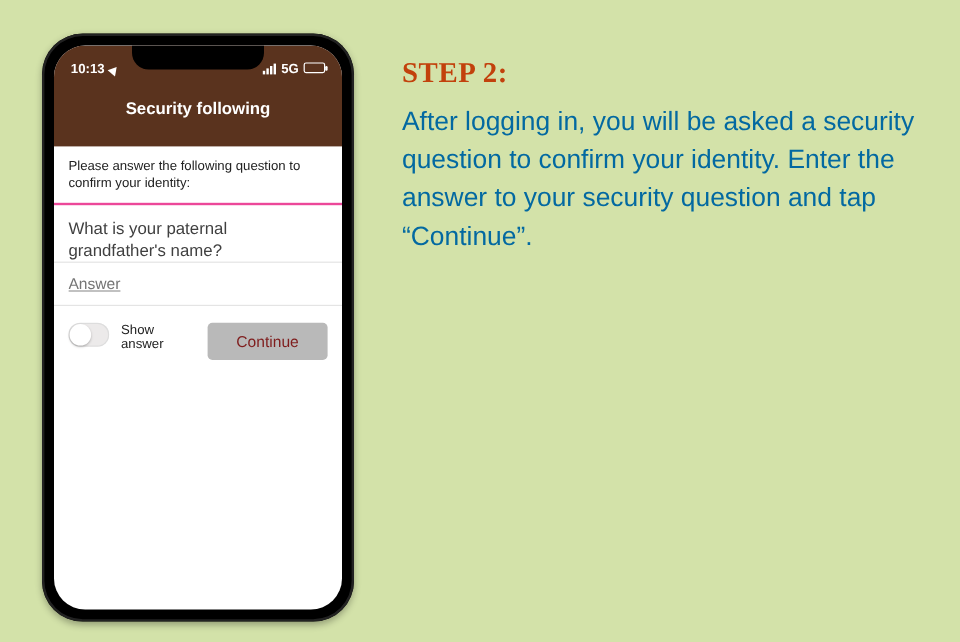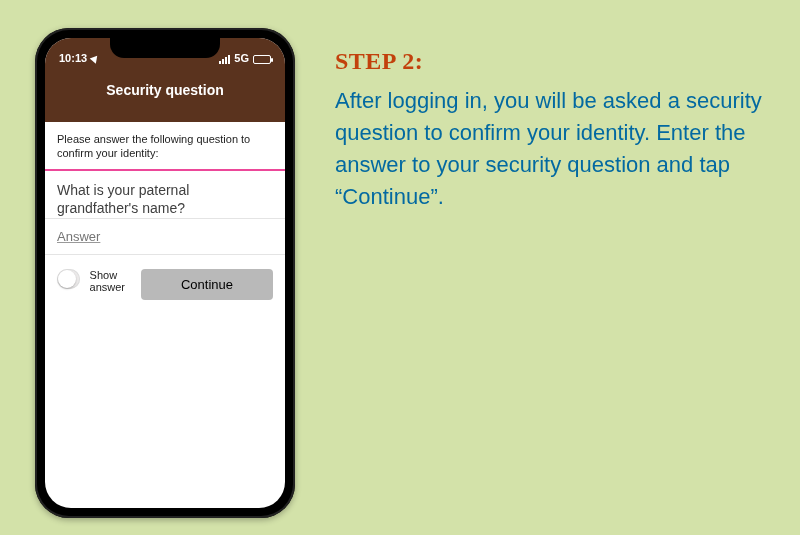--- a/index.html
+++ b/index.html
@@ -60,21 +60,21 @@
     .status-bar {
       display: flex;
       justify-content: space-between;
       align-items: center;
       font-size: 11px;
       font-weight: 600;
       padding: 10px 14px 0 14px;
       height: 30px;
     }
     .status-left { display: flex; align-items: center; gap: 4px; }
-    .status-right { display: flex; align-items: flex-end; gap: 4px; }
+    .status-right { display: flex; align-items: flex-start; gap: 4px; }
     .loc-arrow {
       display:inline-block;
       width:0;height:0;
       border-left:4px solid transparent;
       border-right:4px solid transparent;
       border-bottom:7px solid #fff;
       transform: rotate(40deg);
     }
     .signal-bars {
       display:flex;align-items:flex-end;gap:1px;height:10px;
@@ -152,25 +152,25 @@
       top: 1px;
       box-shadow: 0 1px 2px rgba(0,0,0,0.25);
     }
     .toggle-label {
       font-size: 11px;
       color: #222;
     }
     .continue-btn {
       margin-left: auto;
       background: #b9b9b9;
-      color: #000000;
+      color: #7f1d1d;
       border: none;
       border-radius: 4px;
       font-size: 13px;
-      padding: 8px 40px;
+      padding: 8px 24px;
       cursor: pointer;
     }
 
     
     .instructions {
       position: absolute;
       left: 335px;
       top: 48px;
       width: 430px;
     }
@@ -209,21 +209,21 @@
             <span class="signal-bars">
               <span></span>
                 <span></span>
                 <span></span>
                 <span></span>
             </span>
             <span>5G</span>
             <span class="battery"><span class="battery-fill"></span></span>
           </div>
         </div>
-        <div class="screen-title">Security question</div>
+        <div class="screen-title">Security following</div>
       </div>
 
       <div class="phone-body">
         <div class="prompt">Please answer the following question to confirm your identity:</div>
         <div class="question">What is your paternal grandfather's name?</div>
         <div class="answer-row">
           <input class="answer-input" type="text" placeholder="Answer" style="">
         </div>
         <div class="controls-row">
           <div class="toggle">

